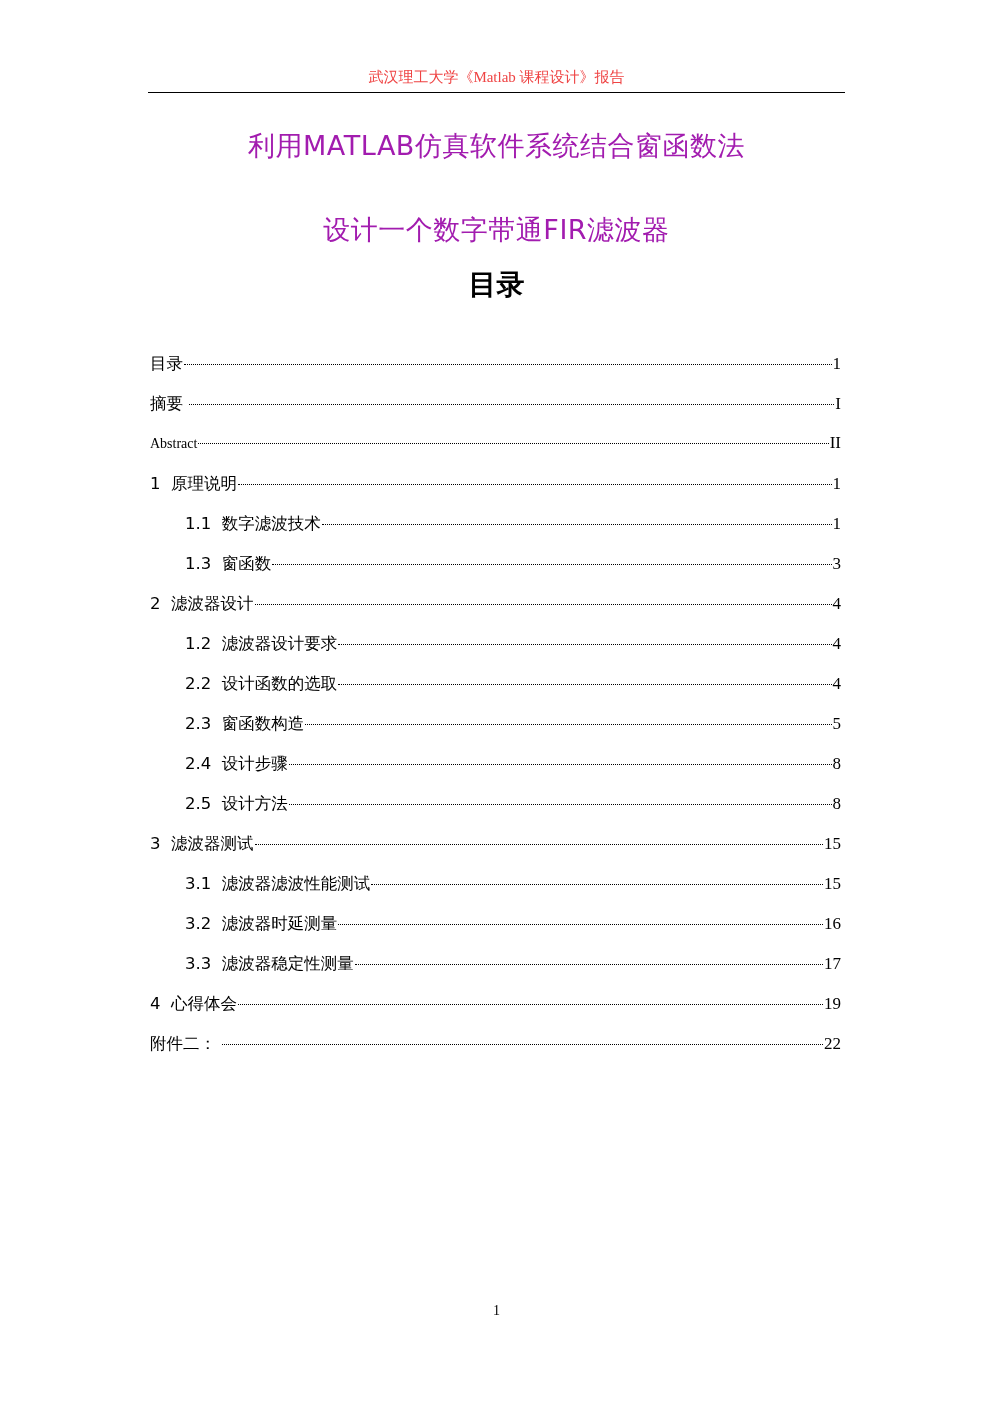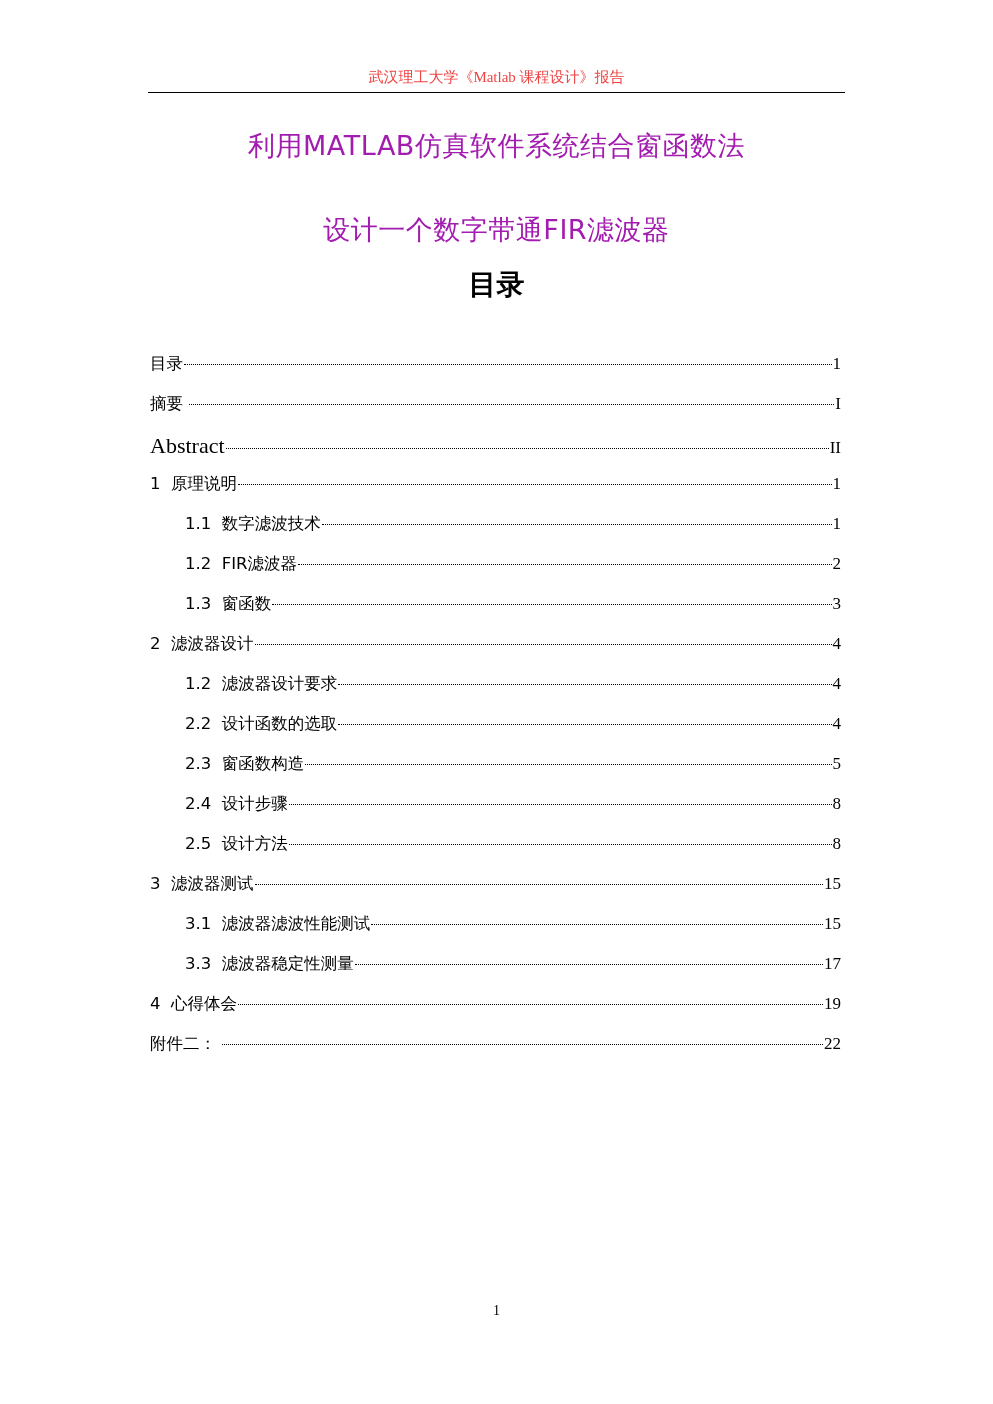--- a/index.html
+++ b/index.html
@@ -7,21 +7,21 @@
     .header { position: absolute; left: 148px; top: 68px; width: 697px; text-align: center; font-size: 15px; color: #ef4444; }
     .header-rule { position: absolute; left: 148px; top: 92px; width: 697px; height: 0; border-top: 1.5px solid #000; }
     .title { position: absolute; left: 100px; width: 793px; text-align: center; font-family: "DejaVu Sans", sans-serif; font-size: 27px; color: #a21caf; letter-spacing: 0.5px; }
     .title.l1 { top: 128px; }
     .title.l2 { top: 180px; margin-top: 32px; }
     .toc-heading { position: absolute; left: 0; width: 993px; top: 266px; text-align: center; font-family: "DejaVu Sans", sans-serif; font-weight: bold; font-size: 28px; }
     .toc { position: absolute; left: 150px; top: 353px; width: 691px; }
     .toc-row { display: flex; align-items: baseline; height: 40px; font-size: 17px; }
     .toc-row.lvl2 { padding-left: 35px; }
     .toc-label { white-space: pre; font-family: "DejaVu Sans", sans-serif; font-size: 16.5px; }
-    .toc-label.latin { font-family: "Liberation Serif", serif; font-size: 22px; }
+    .toc-label.latin { font-family: "Liberation Serif", serif; font-size: 14px; }
     .toc-leader { flex: 1; margin: 0 1px; border-bottom: 1.5px dotted #000; transform: translateY(-4px); }
     .toc-page { font-family: "Liberation Serif", serif; font-size: 17px; }
     .footer-page { position: absolute; left: 0; width: 993px; top: 1303px; text-align: center; font-size: 14px; }
   </style>
 </head>
 <body>
 
 <div>
   <div class="header">武汉理工大学《Matlab 课程设计》报告</div>
   <div class="header-rule"></div>
@@ -50,25 +50,20 @@
     </div>
   <div class="toc-row">
       <span class="toc-label">1  原理说明</span>
       <span class="toc-leader"></span>
       <span class="toc-page">1</span>
     </div>
   <div class="toc-row lvl2">
       <span class="toc-label">1.1  数字滤波技术</span>
       <span class="toc-leader"></span>
       <span class="toc-page">1</span>
-    </div>
-  <div class="toc-row lvl2">
-      <span class="toc-label">1.2  FIR滤波器</span>
-      <span class="toc-leader"></span>
-      <span class="toc-page">2</span>
     </div>
   <div class="toc-row lvl2">
       <span class="toc-label">1.3  窗函数</span>
       <span class="toc-leader"></span>
       <span class="toc-page">3</span>
     </div>
   <div class="toc-row">
       <span class="toc-label">2  滤波器设计</span>
       <span class="toc-leader"></span>
       <span class="toc-page">4</span>
@@ -102,20 +97,25 @@
       <span class="toc-label">3  滤波器测试</span>
       <span class="toc-leader"></span>
       <span class="toc-page">15</span>
     </div>
   <div class="toc-row lvl2">
       <span class="toc-label">3.1  滤波器滤波性能测试</span>
       <span class="toc-leader"></span>
       <span class="toc-page">15</span>
     </div>
   <div class="toc-row lvl2">
+      <span class="toc-label">3.2  滤波器时延测量</span>
+      <span class="toc-leader"></span>
+      <span class="toc-page">16</span>
+    </div>
+  <div class="toc-row lvl2">
       <span class="toc-label">3.3  滤波器稳定性测量</span>
       <span class="toc-leader"></span>
       <span class="toc-page">17</span>
     </div>
   <div class="toc-row">
       <span class="toc-label">4  心得体会</span>
       <span class="toc-leader"></span>
       <span class="toc-page">19</span>
     </div>
   <div class="toc-row">

